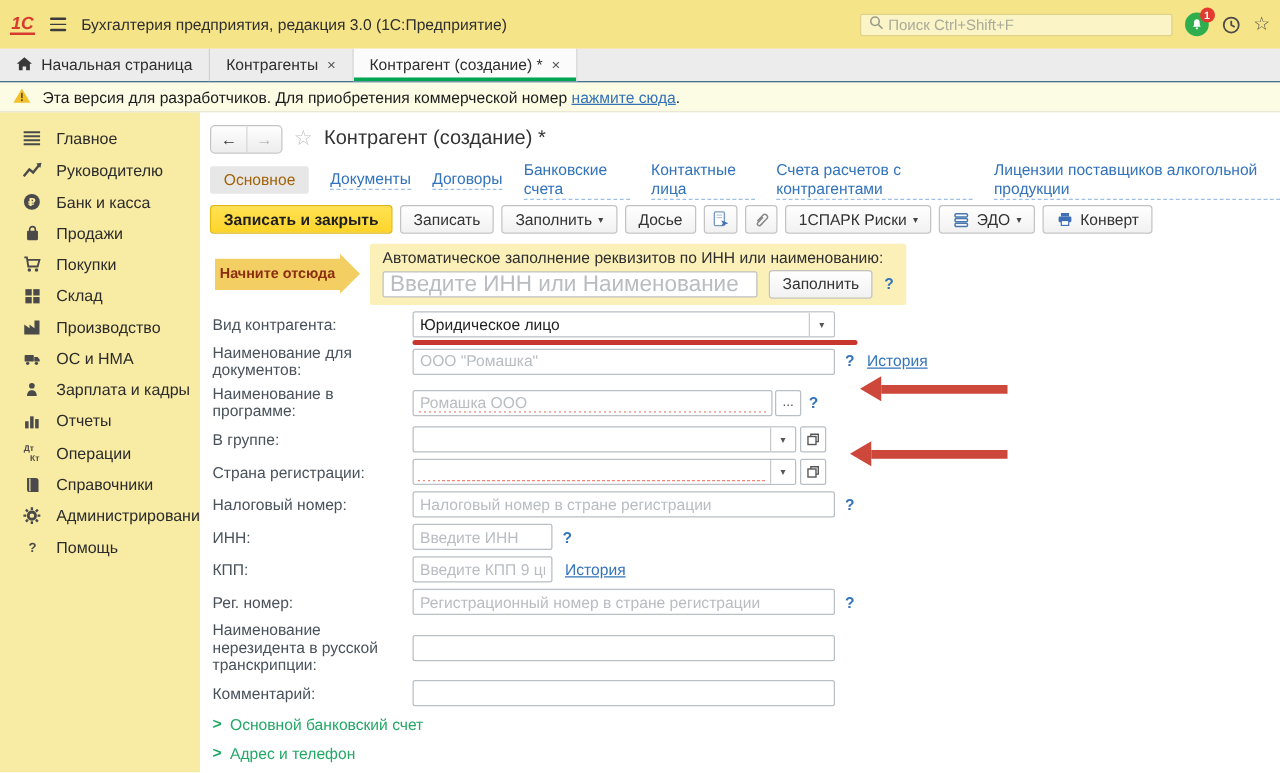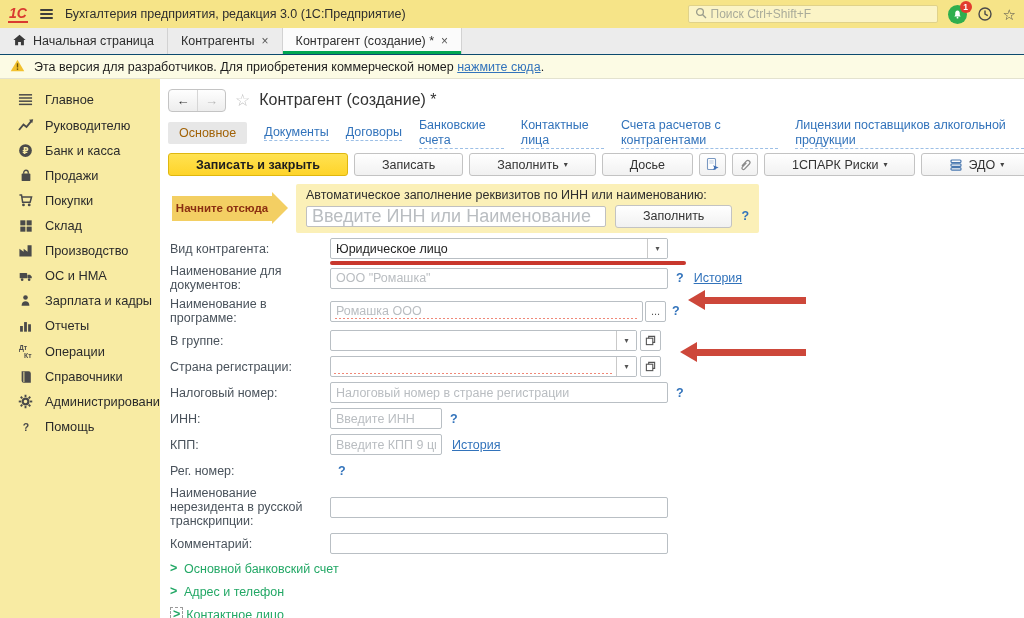--- a/index.html
+++ b/index.html
@@ -1,21 +1,21 @@
 <!DOCTYPE html>
 <html><head>
 <meta charset="utf-8">
 <style>
   * { margin:0; padding:0; box-sizing:border-box; }
   html,body { width:1024px; height:618px; overflow:hidden; background:#fff;
     font-family:"Liberation Sans","DejaVu Sans",sans-serif; font-size:12.5px; color:#333; }
   .app { width:1024px; height:618px; display:flex; flex-direction:column; overflow:hidden; }
 
   
-  .topbar { height:28px; background:#f6e488; display:flex; align-items:center; gap:10px; padding:0 8px; flex-shrink:0; }
+  .topbar { height:39px; background:#f6e488; display:flex; align-items:center; gap:10px; padding:0 8px; flex-shrink:0; }
   .logo { color:#d93a30; font-weight:700; font-style:italic; font-size:14px; line-height:1;
     border-bottom:2px solid #d93a30; padding:0 1px 1px 1px; }
   .hamburger { display:inline-flex; flex-direction:column; gap:2.5px; cursor:pointer; padding:2px; }
   .hamburger i { width:13px; height:1.8px; background:#3c3c3c; border-radius:1px; }
   .app-title { font-size:12.5px; color:#2e2e2e; }
   .top-spacer { flex:1; }
   .searchbox { width:250px; height:18px; background:#fbf4c6; border:1px solid #e0d28a; border-radius:2px;
     display:flex; align-items:center; gap:4px; padding:0 6px; }
   .searchbox input { border:none; outline:none; background:transparent; flex:1; font-size:12px; color:#444; }
   .searchbox input::placeholder { color:#a9ab9a; }
@@ -58,21 +58,21 @@
   .fav-star { font-size:17px; color:#c2c2c2; cursor:pointer; }
   .page-title { font-size:16px; color:#333; }
 
   
   .formtabs { margin-top:6px; height:24px; display:flex; align-items:center; gap:17px; }
   .ftab-active { background:#e7e7e7; padding:4px 11px; border-radius:2px; color:#a16207; cursor:pointer; }
   .ftab-link { color:#3273bb; border-bottom:1px dashed #9cbfe6; line-height:15px; cursor:pointer; }
 
   
   .toolbar { margin-top:8px; height:23px; display:flex; align-items:center; gap:6px; }
-  .btn { height:23px; padding:0 27px; display:inline-flex; align-items:center; gap:5px;
+  .btn { height:23px; padding:0 10px; display:inline-flex; align-items:center; gap:5px;
     background:linear-gradient(#ffffff,#f1f1f1); border:1px solid #c3c3c3; border-radius:3px;
     font-size:12.5px; color:#333; cursor:pointer; white-space:nowrap; }
   .btn.primary { background:linear-gradient(#ffe252,#fed42a); border-color:#dfb70f; font-weight:700; color:#1e1e1e; }
   .btn .caret { font-size:8px; color:#444; }
   .btn.iconbtn { padding:0 5px; }
 
   
   .callout { margin-top:10px; height:44px; display:flex; align-items:center; }
   .start-arrow { position:relative; margin-left:4px; background:#f3cf63; height:25px; width:100px;
     display:flex; align-items:center; justify-content:center; }
@@ -454,21 +454,21 @@
 
         <div class="frow">
           <span class="flabel">Наименование для документов:</span>
           <input class="inp w-wide" placeholder="ООО &quot;Ромашка&quot;" style="">
           <span class="help mh">?</span>
           <span class="hist">История</span>
         </div>
 
         <div class="frow">
           <span class="flabel">Наименование в программе:</span>
-          <input class="inp required" style="width: 313px;" placeholder="Ромашка ООО">
+          <input class="inp required" style="width: 288px;" placeholder="Ромашка ООО">
           <span class="sqbtn" style="margin-left:2px">...</span>
           <span class="help" style="margin-left:6px">?</span>
         </div>
 
         <div class="frow">
           <span class="flabel">В группе:</span>
           <span class="combo mid">
             <input style="">
             <span class="caret-btn">▾</span>
           </span>
@@ -507,20 +507,21 @@
         </div>
 
         <div class="frow">
           <span class="flabel">КПП:</span>
           <input class="inp w-short" placeholder="Введите КПП 9 цифр" style="">
           <span class="hist">История</span>
         </div>
 
         <div class="frow">
           <span class="flabel">Рег. номер:</span>
+          <input class="inp w-wide" placeholder="Регистрационный номер в стране регистрации" style="">
           <span class="help mh">?</span>
         </div>
 
         <div class="frow" style="min-height:30px">
           <span class="flabel">Наименование нерезидента в русской транскрипции:</span>
           <input class="inp w-wide" style="">
         </div>
 
         <div class="frow">
           <span class="flabel">Комментарий:</span>

